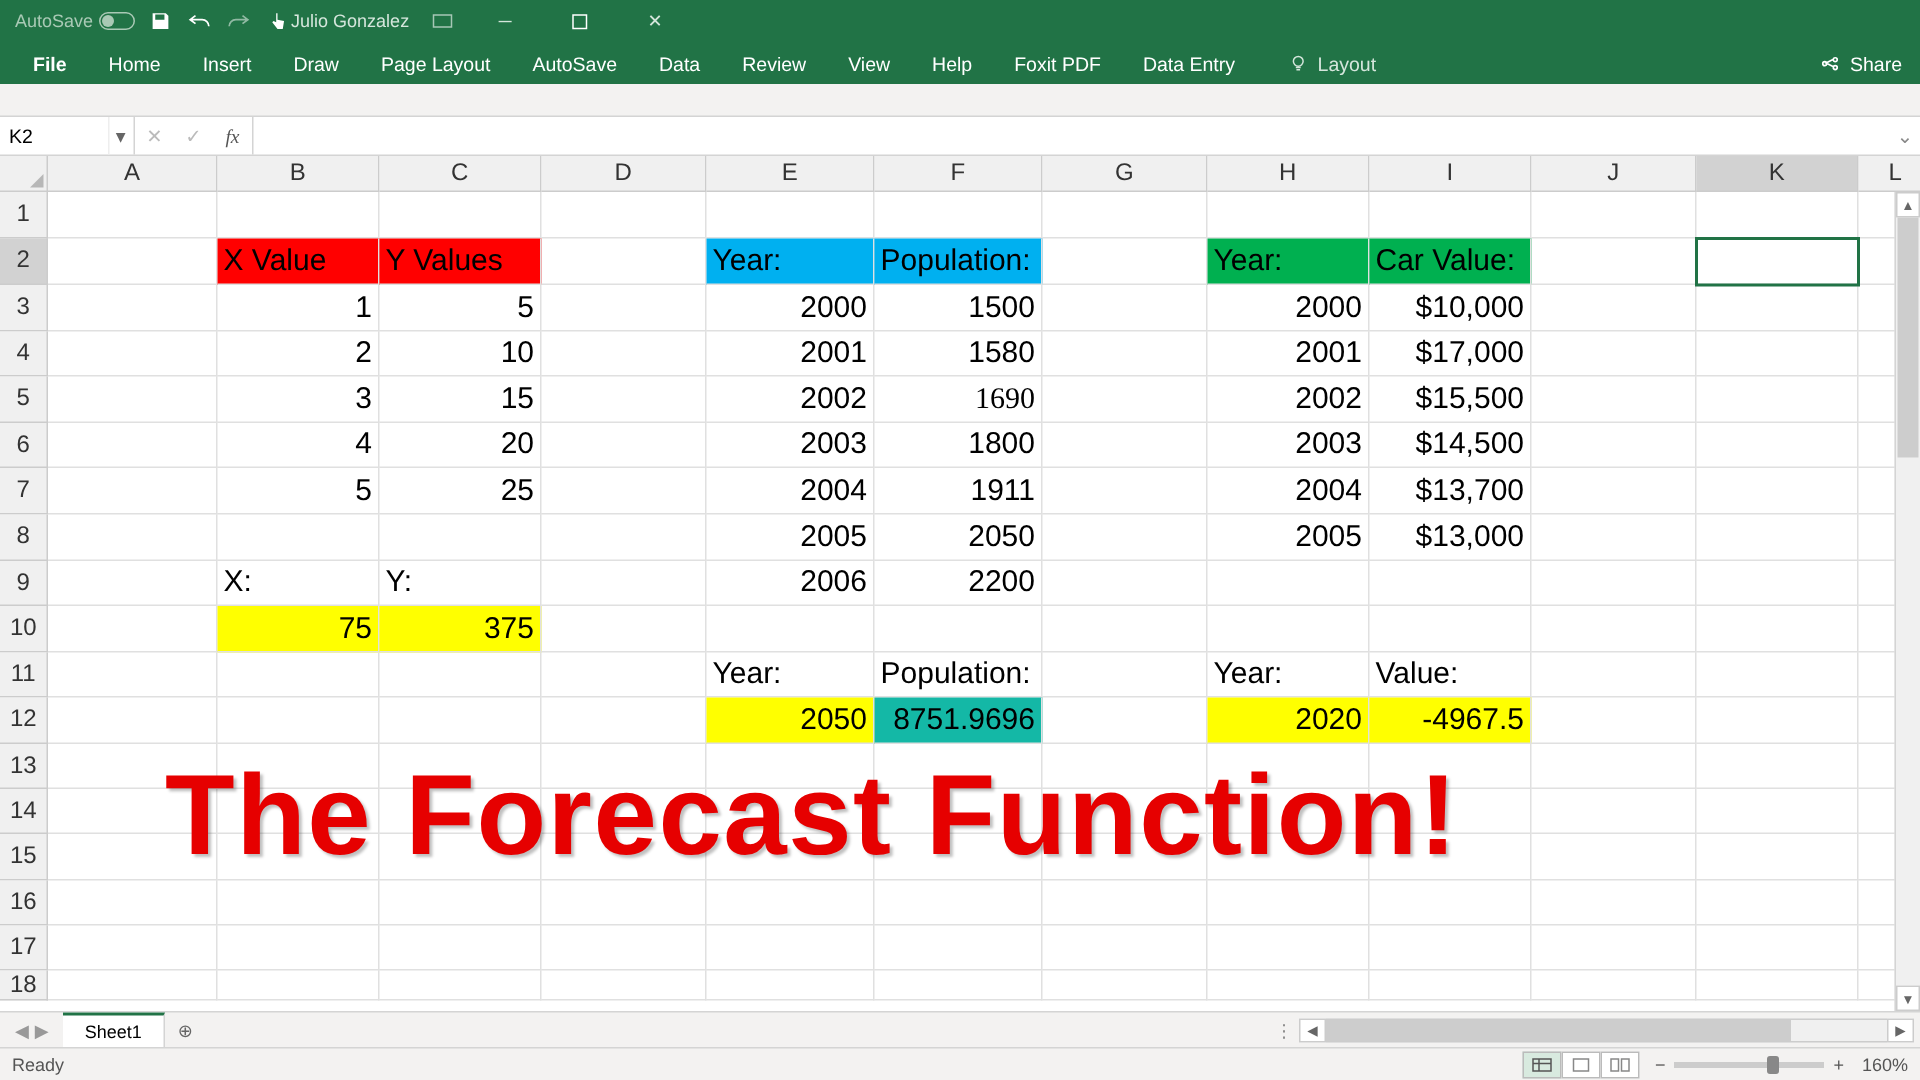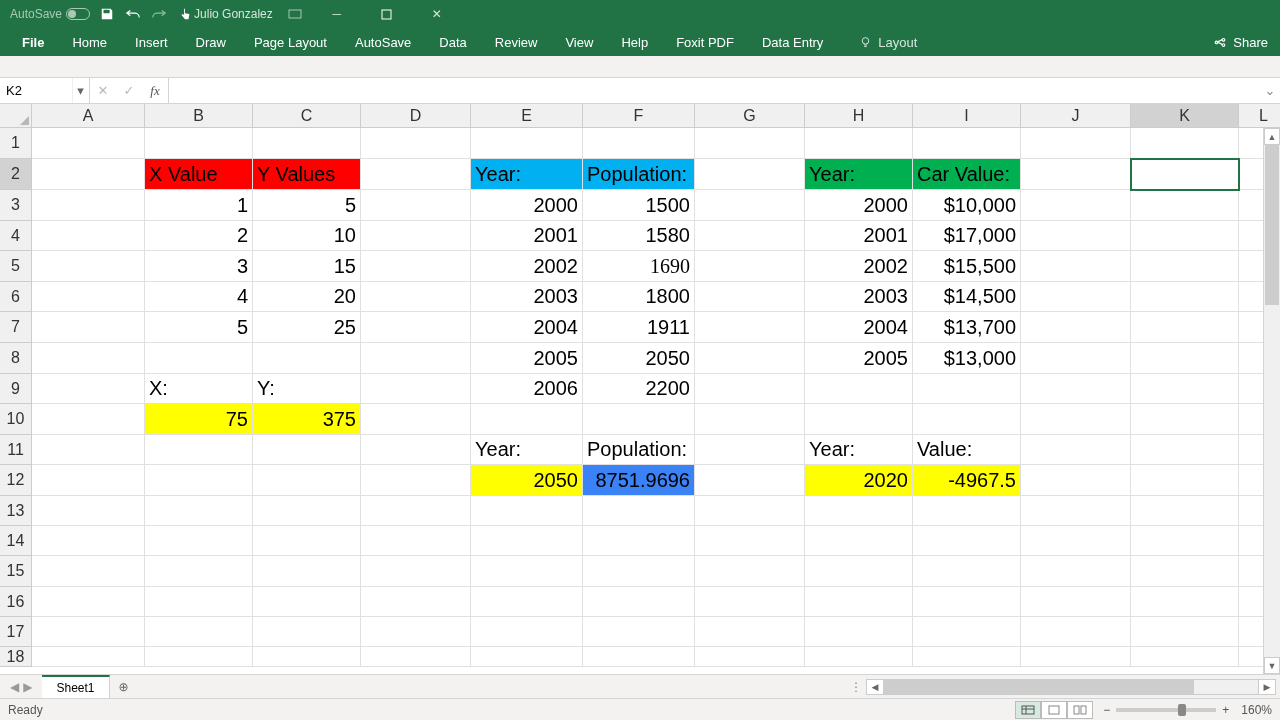--- a/index.html
+++ b/index.html
@@ -372,21 +372,21 @@
         <div class="cell al" style="width: 110px; height: 30px;"></div>
         <div class="cell al" style="width: 108px; height: 30px;"></div>
         <div class="cell al" style="width: 50px; height: 30px;"></div>
       </div>
       <div class="cellrow">
         <div class="cell al" style="width: 113px; height: 31px;"></div>
         <div class="cell al" style="width: 108px; height: 31px;"></div>
         <div class="cell al" style="width: 108px; height: 31px;"></div>
         <div class="cell al" style="width: 110px; height: 31px;"></div>
         <div class="cell ar" style="width: 112px; height: 31px; background: rgb(255, 255, 0);">2050</div>
-        <div class="cell ar" style="width: 112px; height: 31px; background: #3b82f6;">8751.9696</div>
+        <div class="cell ar" style="width: 112px; height: 31px; background: #14b8a6;">8751.9696</div>
         <div class="cell al" style="width: 110px; height: 31px;"></div>
         <div class="cell ar" style="width: 108px; height: 31px; background: rgb(255, 255, 0);">2020</div>
         <div class="cell ar" style="width: 108px; height: 31px; background: rgb(255, 255, 0);">-4967.5</div>
         <div class="cell al" style="width: 110px; height: 31px;"></div>
         <div class="cell al" style="width: 108px; height: 31px;"></div>
         <div class="cell al" style="width: 50px; height: 31px;"></div>
       </div>
       <div class="cellrow">
         <div class="cell al" style="width: 113px; height: 30px;"></div>
         <div class="cell al" style="width: 108px; height: 30px;"></div>
@@ -465,20 +465,21 @@
         <div class="cell al" style="width: 112px; height: 20px;"></div>
         <div class="cell al" style="width: 112px; height: 20px;"></div>
         <div class="cell al" style="width: 110px; height: 20px;"></div>
         <div class="cell al" style="width: 108px; height: 20px;"></div>
         <div class="cell al" style="width: 108px; height: 20px;"></div>
         <div class="cell al" style="width: 110px; height: 20px;"></div>
         <div class="cell al" style="width: 108px; height: 20px;"></div>
         <div class="cell al" style="width: 50px; height: 20px;"></div>
       </div>
     </div>
+  <div class="overlay-text">The Forecast Function!</div>
 
   <div class="vscroll">
     <div class="arr">▲</div>
     <div class="track">
         <div class="thumb"></div>
       </div>
     <div class="arr" style="position:absolute;bottom:0;left:0;right:0">▼</div>
   </div>
 </div>
 

